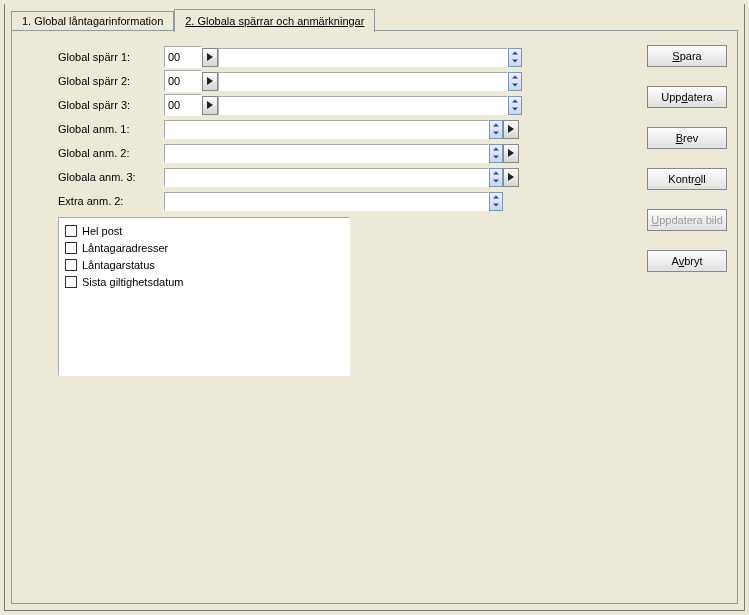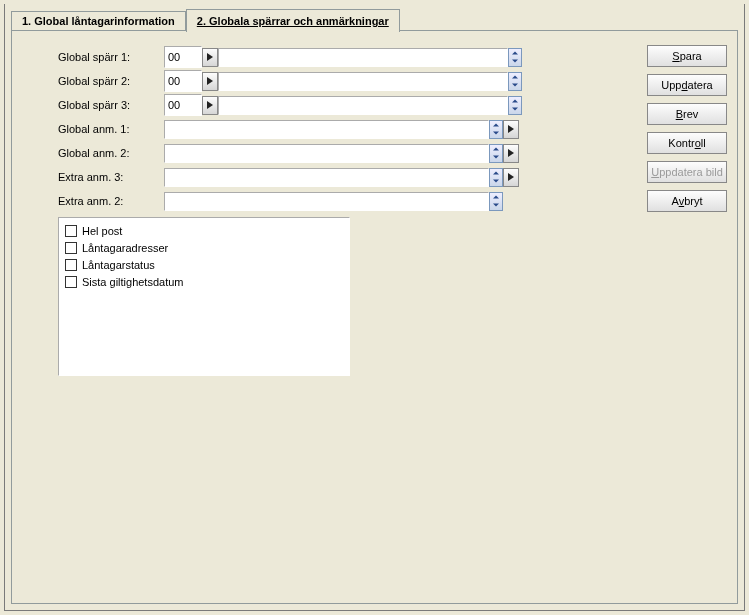--- a/index.html
+++ b/index.html
@@ -19,21 +19,20 @@
   border: 1px solid #7a7a7a;
   border-top: none;
   background: #ece9d8;
 }
 .tabbar {
   position: absolute;
   top: 4px; left: 6px;
   height: 23px;
   display: flex;
   align-items: flex-end;
-  font-weight: bold;
 }
 .tab {
   height: 20px;
   padding: 3px 10px 0 10px;
   border: 1px solid #919b9c;
   border-bottom: none;
   background: #ece9d8;
   margin-right: 0;
   cursor: default;
   position: relative;
@@ -122,21 +121,21 @@
 .w300 { width: 290px; }
 .w345 { width: 325px; }
 .sidebar {
   position: absolute;
   right: 8px; top: 14px;
   width: 82px;
 }
 .sbtn {
   display: block;
   width: 80px; height: 22px;
-  margin-bottom: 7px;
+  margin-bottom: 19px;
   border: 1px solid #888;
   background: linear-gradient(#fdfdfd,#e0e0e0);
   font: inherit;
   cursor: pointer;
   padding: 0;
 }
 .sbtn .ul { text-decoration: underline; }
 .sbtn[disabled] {
   color: #9a9a9a;
   cursor: default;
@@ -220,21 +219,21 @@
       <div class="row">
         <span class="rowlabel">Global anm. 2:</span>
         <input class="longinput w345" value="" style="">
         <button class="spinbtn">
             <span class="up"></span>
             <span class="dn"></span>
           </button>
         <button class="playbtn"></button>
       </div>
       <div class="row">
-        <span class="rowlabel">Extra anm. 3:</span>
+        <span class="rowlabel">Globala anm. 3:</span>
         <input class="longinput w345" value="" style="">
         <button class="spinbtn">
             <span class="up"></span>
             <span class="dn"></span>
           </button>
         <button class="playbtn"></button>
       </div>
 
       <div class="row">
         <span class="rowlabel">Extra anm. 2:</span>

